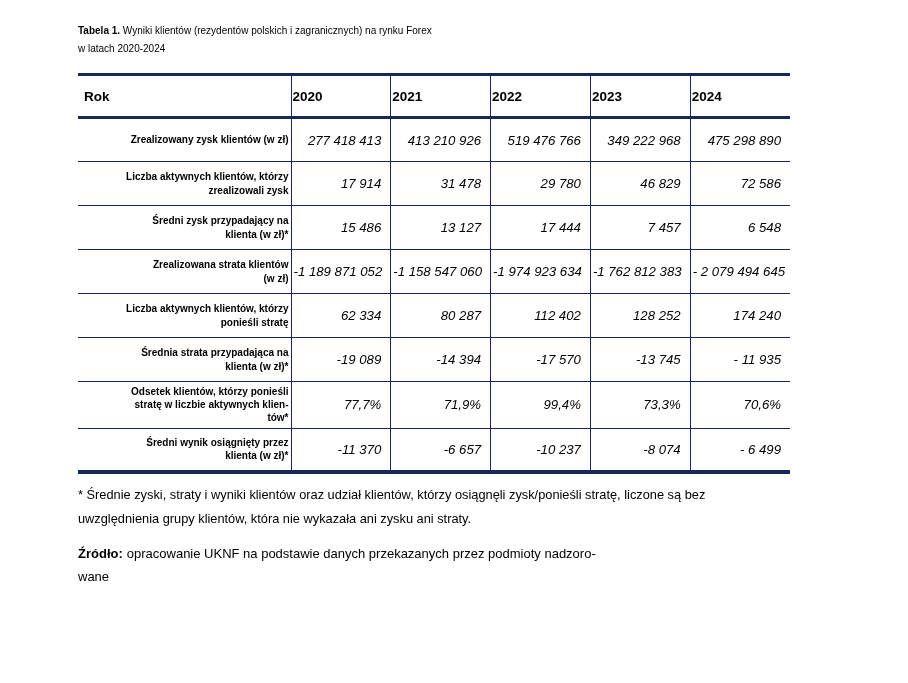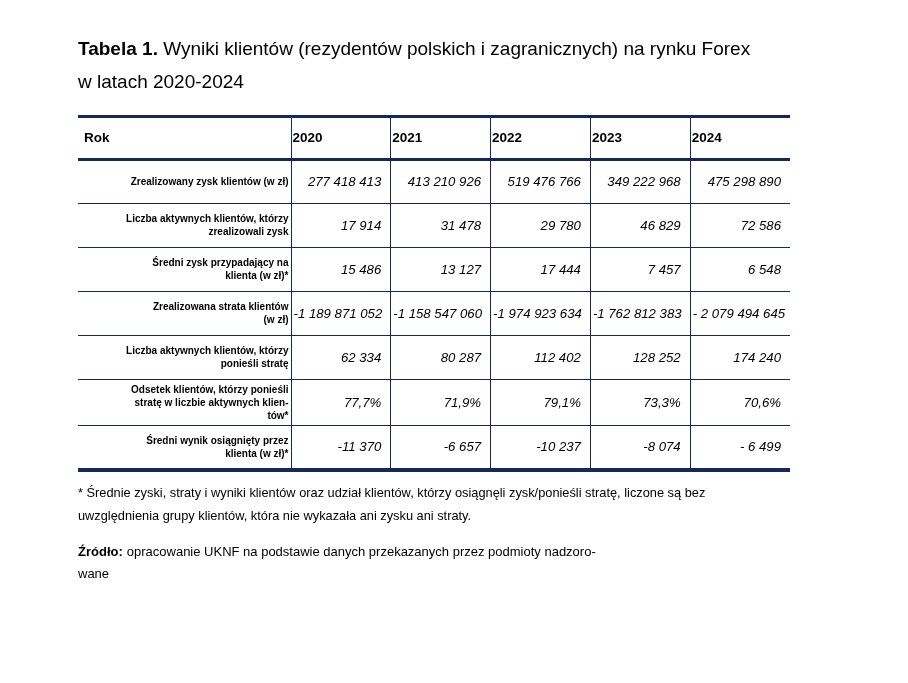--- a/index.html
+++ b/index.html
@@ -12,22 +12,22 @@
     margin: 0; padding: 0;
     width: 908px; height: 683px;
     background: var(--background);
     color: var(--text-color);
     font-family: "Liberation Sans", "DejaVu Sans", sans-serif;
     overflow: hidden;
   }
   .page { padding: 10px 0 0 78px; width: 794px; }
 
   .title {
-    margin: 22px 0 16px 0;
-    font-size: 19px;
+    margin: 12px 0 16px 0;
+    font-size: 10px;
     line-height: 1.75;
   }
   .title .t-line { display: block; }
   .title b { font-weight: bold; }
 
   table.results {
     width: 712px;
     table-layout: fixed;
     border-collapse: collapse;
     border-top: 3px solid var(--table-border);
@@ -141,26 +141,35 @@
       <tr>
         <th class="label">Liczba aktywnych klientów, którzy
 ponieśli stratę</th>
         <td class="val">62 334</td>
         <td class="val">80 287</td>
         <td class="val">112 402</td>
         <td class="val">128 252</td>
         <td class="val">174 240</td>
       </tr>
       <tr>
+        <th class="label">Średnia strata przypadająca na
+klienta (w zł)*</th>
+        <td class="val">-19 089</td>
+        <td class="val">-14 394</td>
+        <td class="val">-17 570</td>
+        <td class="val">-13 745</td>
+        <td class="val">- 11 935</td>
+      </tr>
+      <tr>
         <th class="label">Odsetek klientów, którzy ponieśli
 stratę w liczbie aktywnych klien-
 tów*</th>
         <td class="val">77,7%</td>
         <td class="val">71,9%</td>
-        <td class="val">79,1%</td>
+        <td class="val">99,4%</td>
         <td class="val">73,3%</td>
         <td class="val">70,6%</td>
       </tr>
       <tr>
         <th class="label">Średni wynik osiągnięty przez
 klienta (w zł)*</th>
         <td class="val">-11 370</td>
         <td class="val">-6 657</td>
         <td class="val">-10 237</td>
         <td class="val">-8 074</td>

